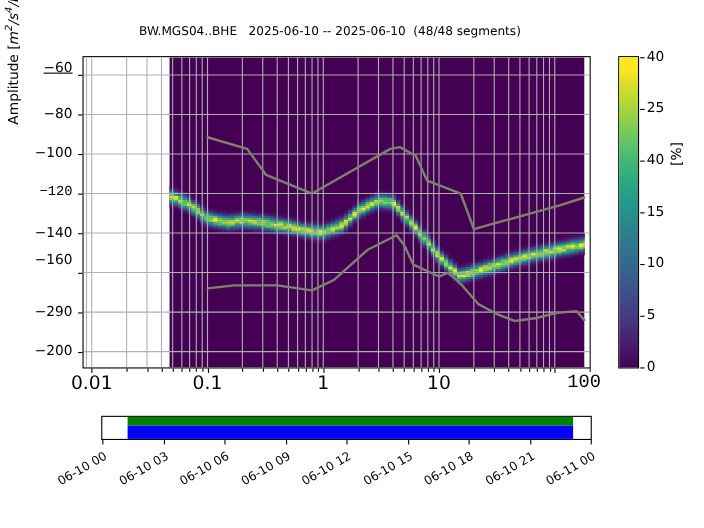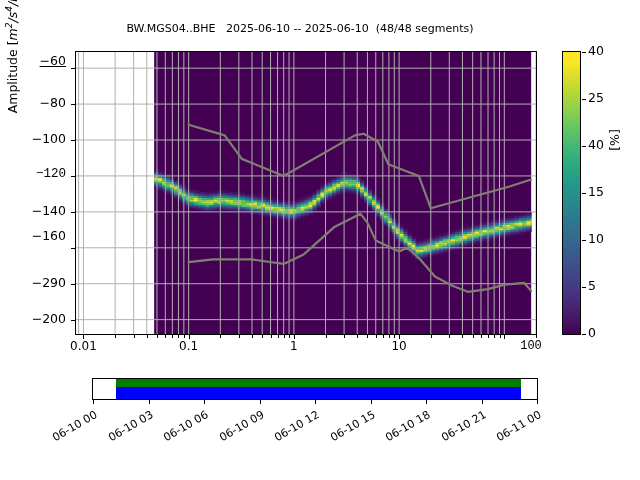--- a/index.html
+++ b/index.html
@@ -37,21 +37,21 @@
     text-align:center;font-size:12.5px;color:#000;
   }
   .ytick-lbl{
     position:absolute;width:48px;text-align:right;
     font-size:12.5px;color:#000;
   }
   .ytick-mark{position:absolute;left:71px;width:4px;height:1px;background:#000;}
 
   .xtick-lbl{
     position:absolute;width:60px;text-align:center;
-    font-size:12px;color:#000;
+    font-size:17px;color:#000;
   }
   .xtick-mark{position:absolute;width:1px;height:4px;background:#000;top:335px;}
   .xtick-mark.minor{height:2.5px;}
 
   
   .cbar{
     position:absolute;left:562px;top:51px;width:19px;height:284px;
     border:1px solid #000;box-sizing:border-box;
   }
   .cbar-tick{position:absolute;left:582px;width:4px;height:1px;background:#000;}

